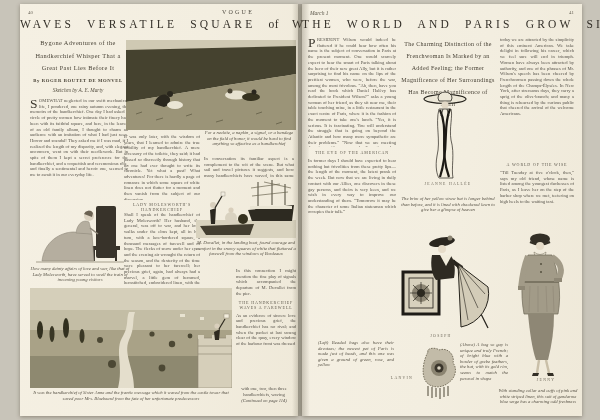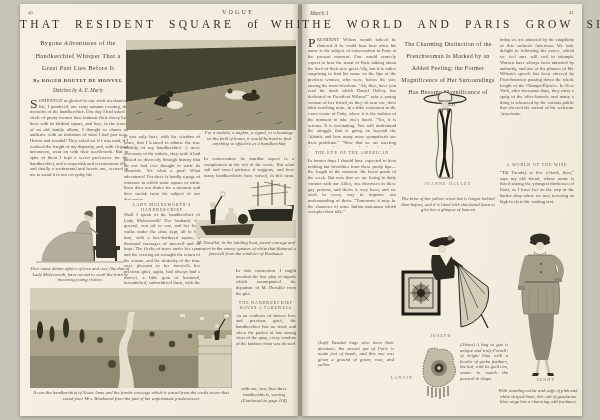--- a/index.html
+++ b/index.html
@@ -30,21 +30,21 @@
   .illus{background:#efe9da}
 </style>
 </head>
 <body>
 
 <div class="page" id="left-page">
   <div class="abs pagenum" style="left:8px;top:6px">40</div>
   <div class="abs runhead" style="left:202px;top:5px">VOGUE</div>
 
   <div class="abs title" style="left:0;right:0;top:14px">
-    <span>THAT  RESIDENT  SQUARE</span>
+    <span>WAVES  VERSATILE  SQUARE</span>
     <span class="of">of</span>
     <span>WHITE  LINEN</span>
   </div>
 
   <div class="abs standfirst" style="left:10px;top:33px;width:96px">Bygone Adventures of the Handkerchief Whisper That a Great Past Lies Before It</div>
   <div class="abs byline" style="left:10px;top:74px;width:96px">By ROGER BOUTET DE MONVEL</div>
   <div class="abs credit" style="left:10px;top:83px;width:96px">Sketches by A. E. Marty</div>
 
   <div class="abs body-text" style="left:10px;top:94px;width:98px;height:104px">
     <span class="dropcap">S</span><span>OMEWHAT neglected in our swift mechanical life, I pondered, one rainy autumn evening, the memoirs of the handkerchief. One day I had asked a circle of pretty women how intimate their finery had been with its faithful square, and here, in the leaves of an old family album, I thought to charm an audience with an imitation of what I had just seen. Horror and scandal! They asked me if I was mad, if I realized the length of my disparity, and, with elegant unconcern, went on with their needlework. But in spite of them I kept a secret preference for the handkerchief, and a coquettish and ceremonious rôle, and finally a sentimental and heroic one, seemed to me to await it in our everyday life.</span>

